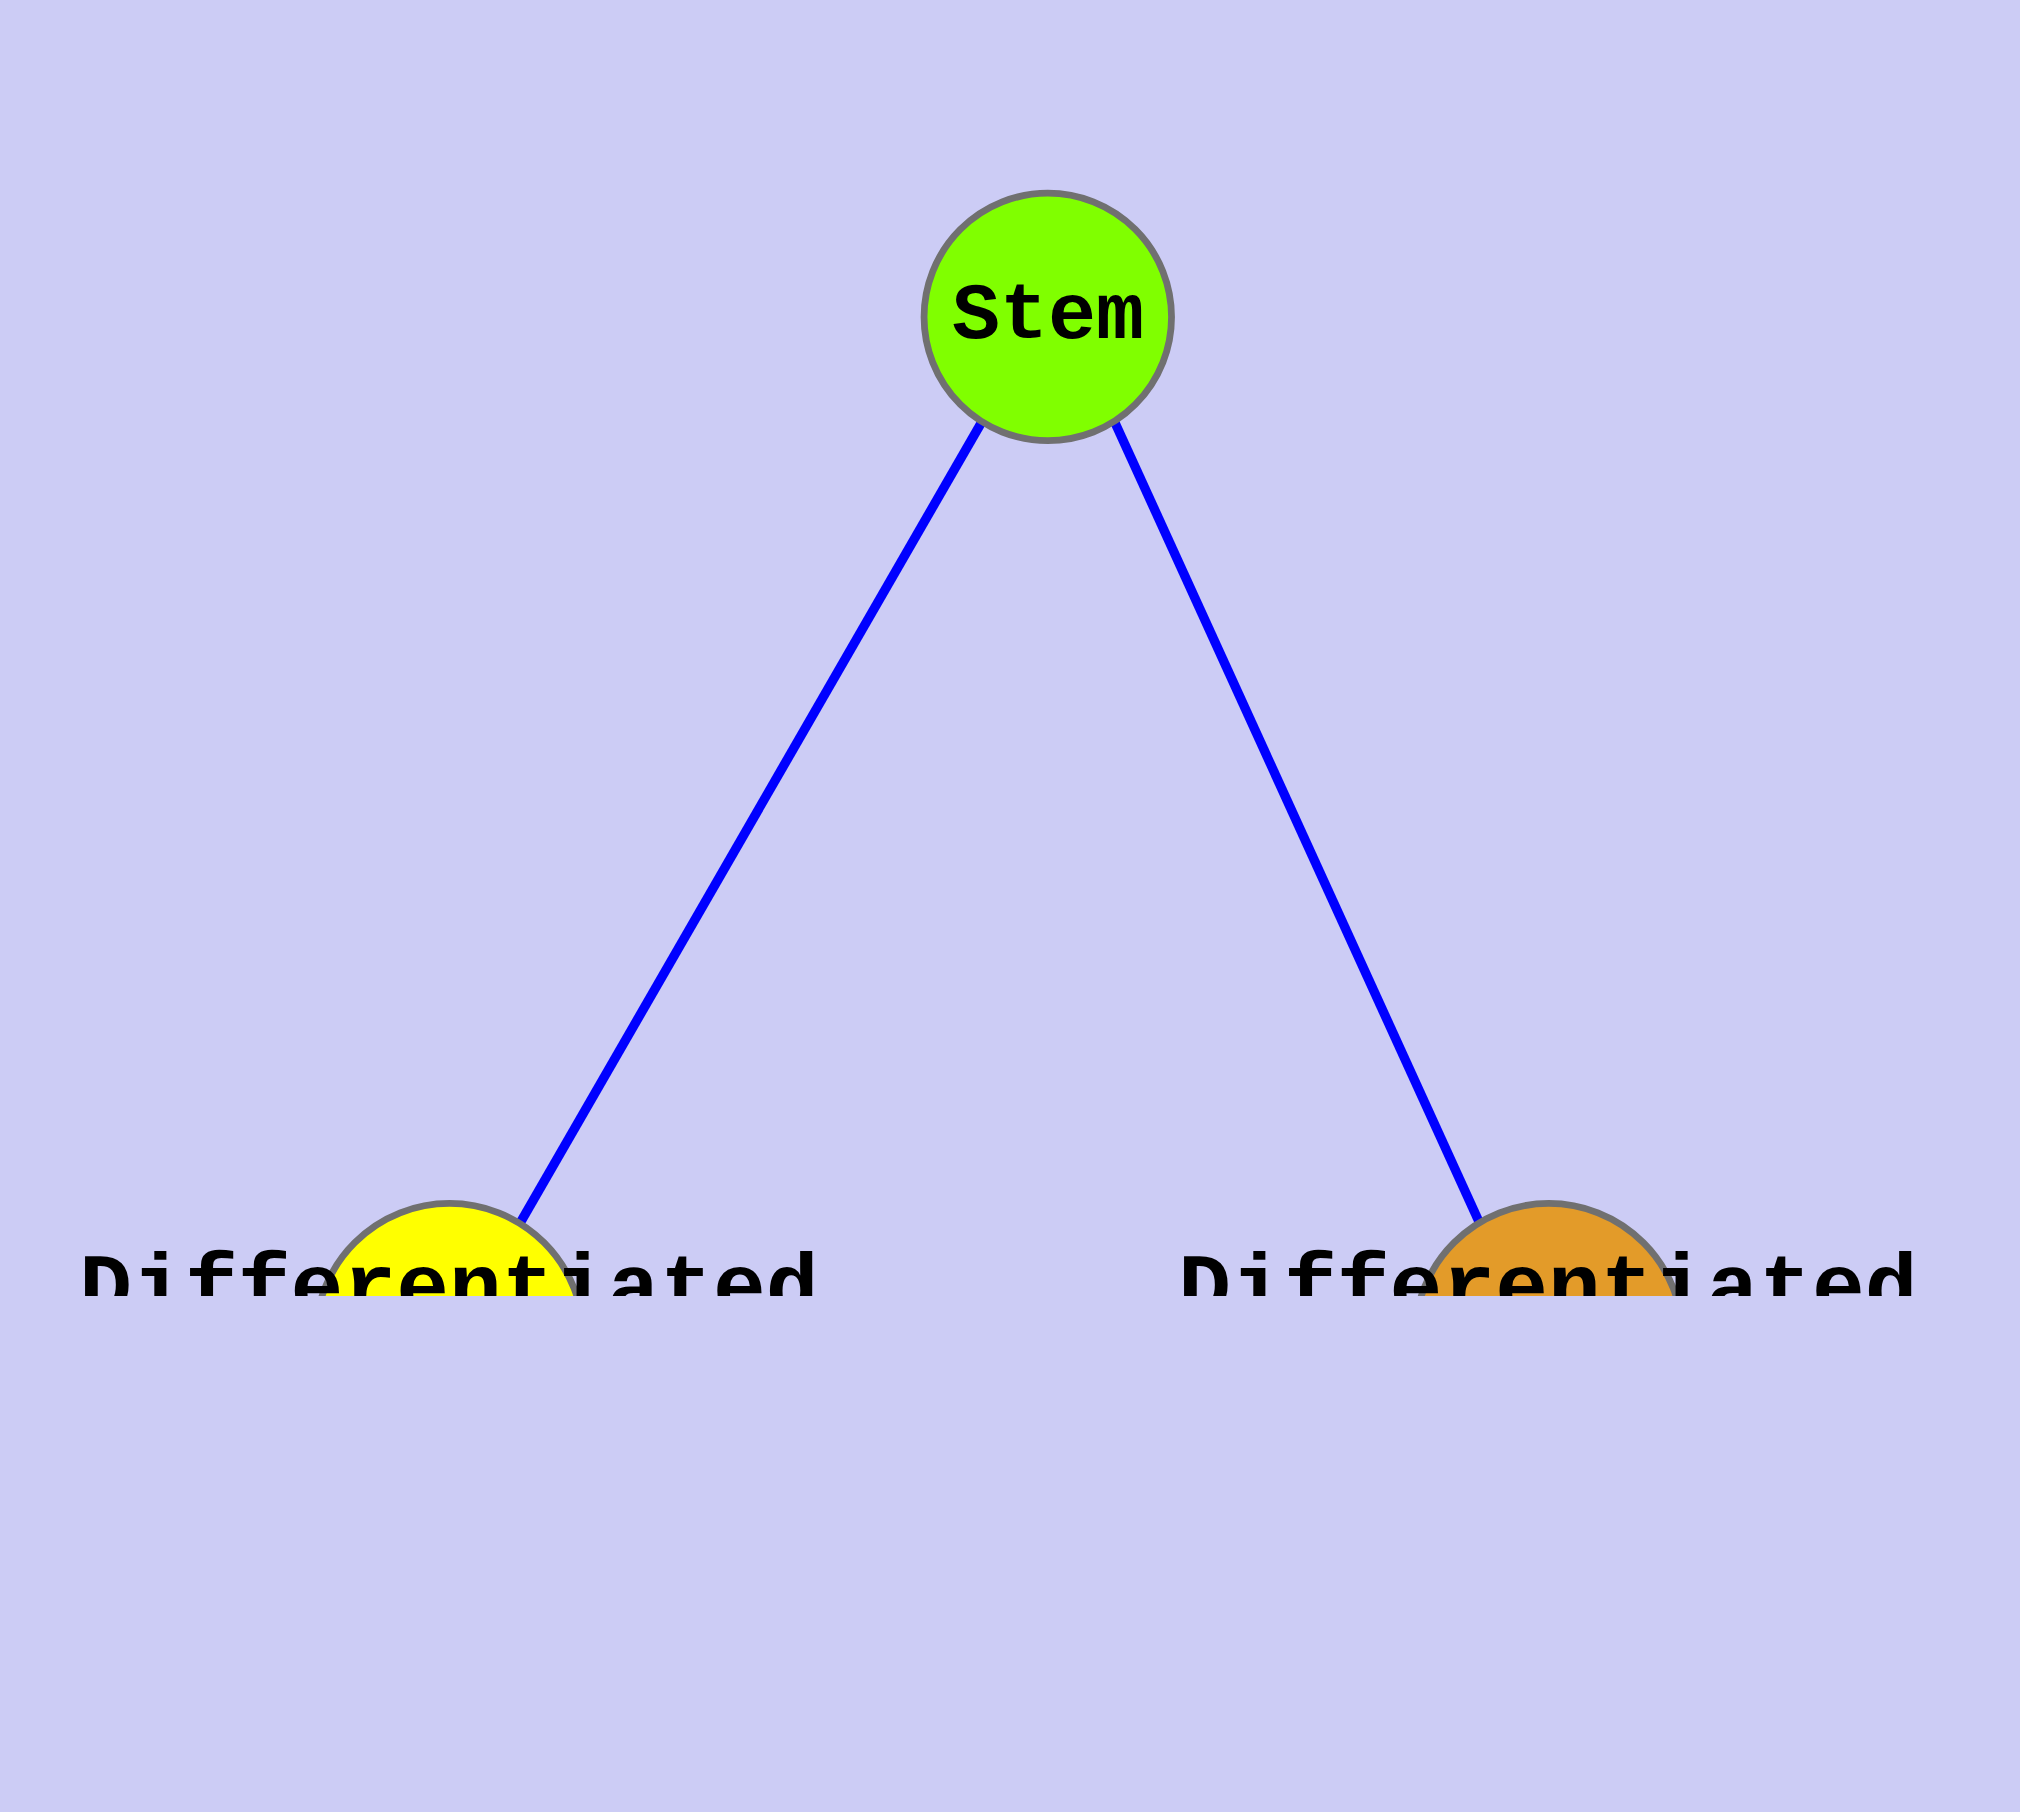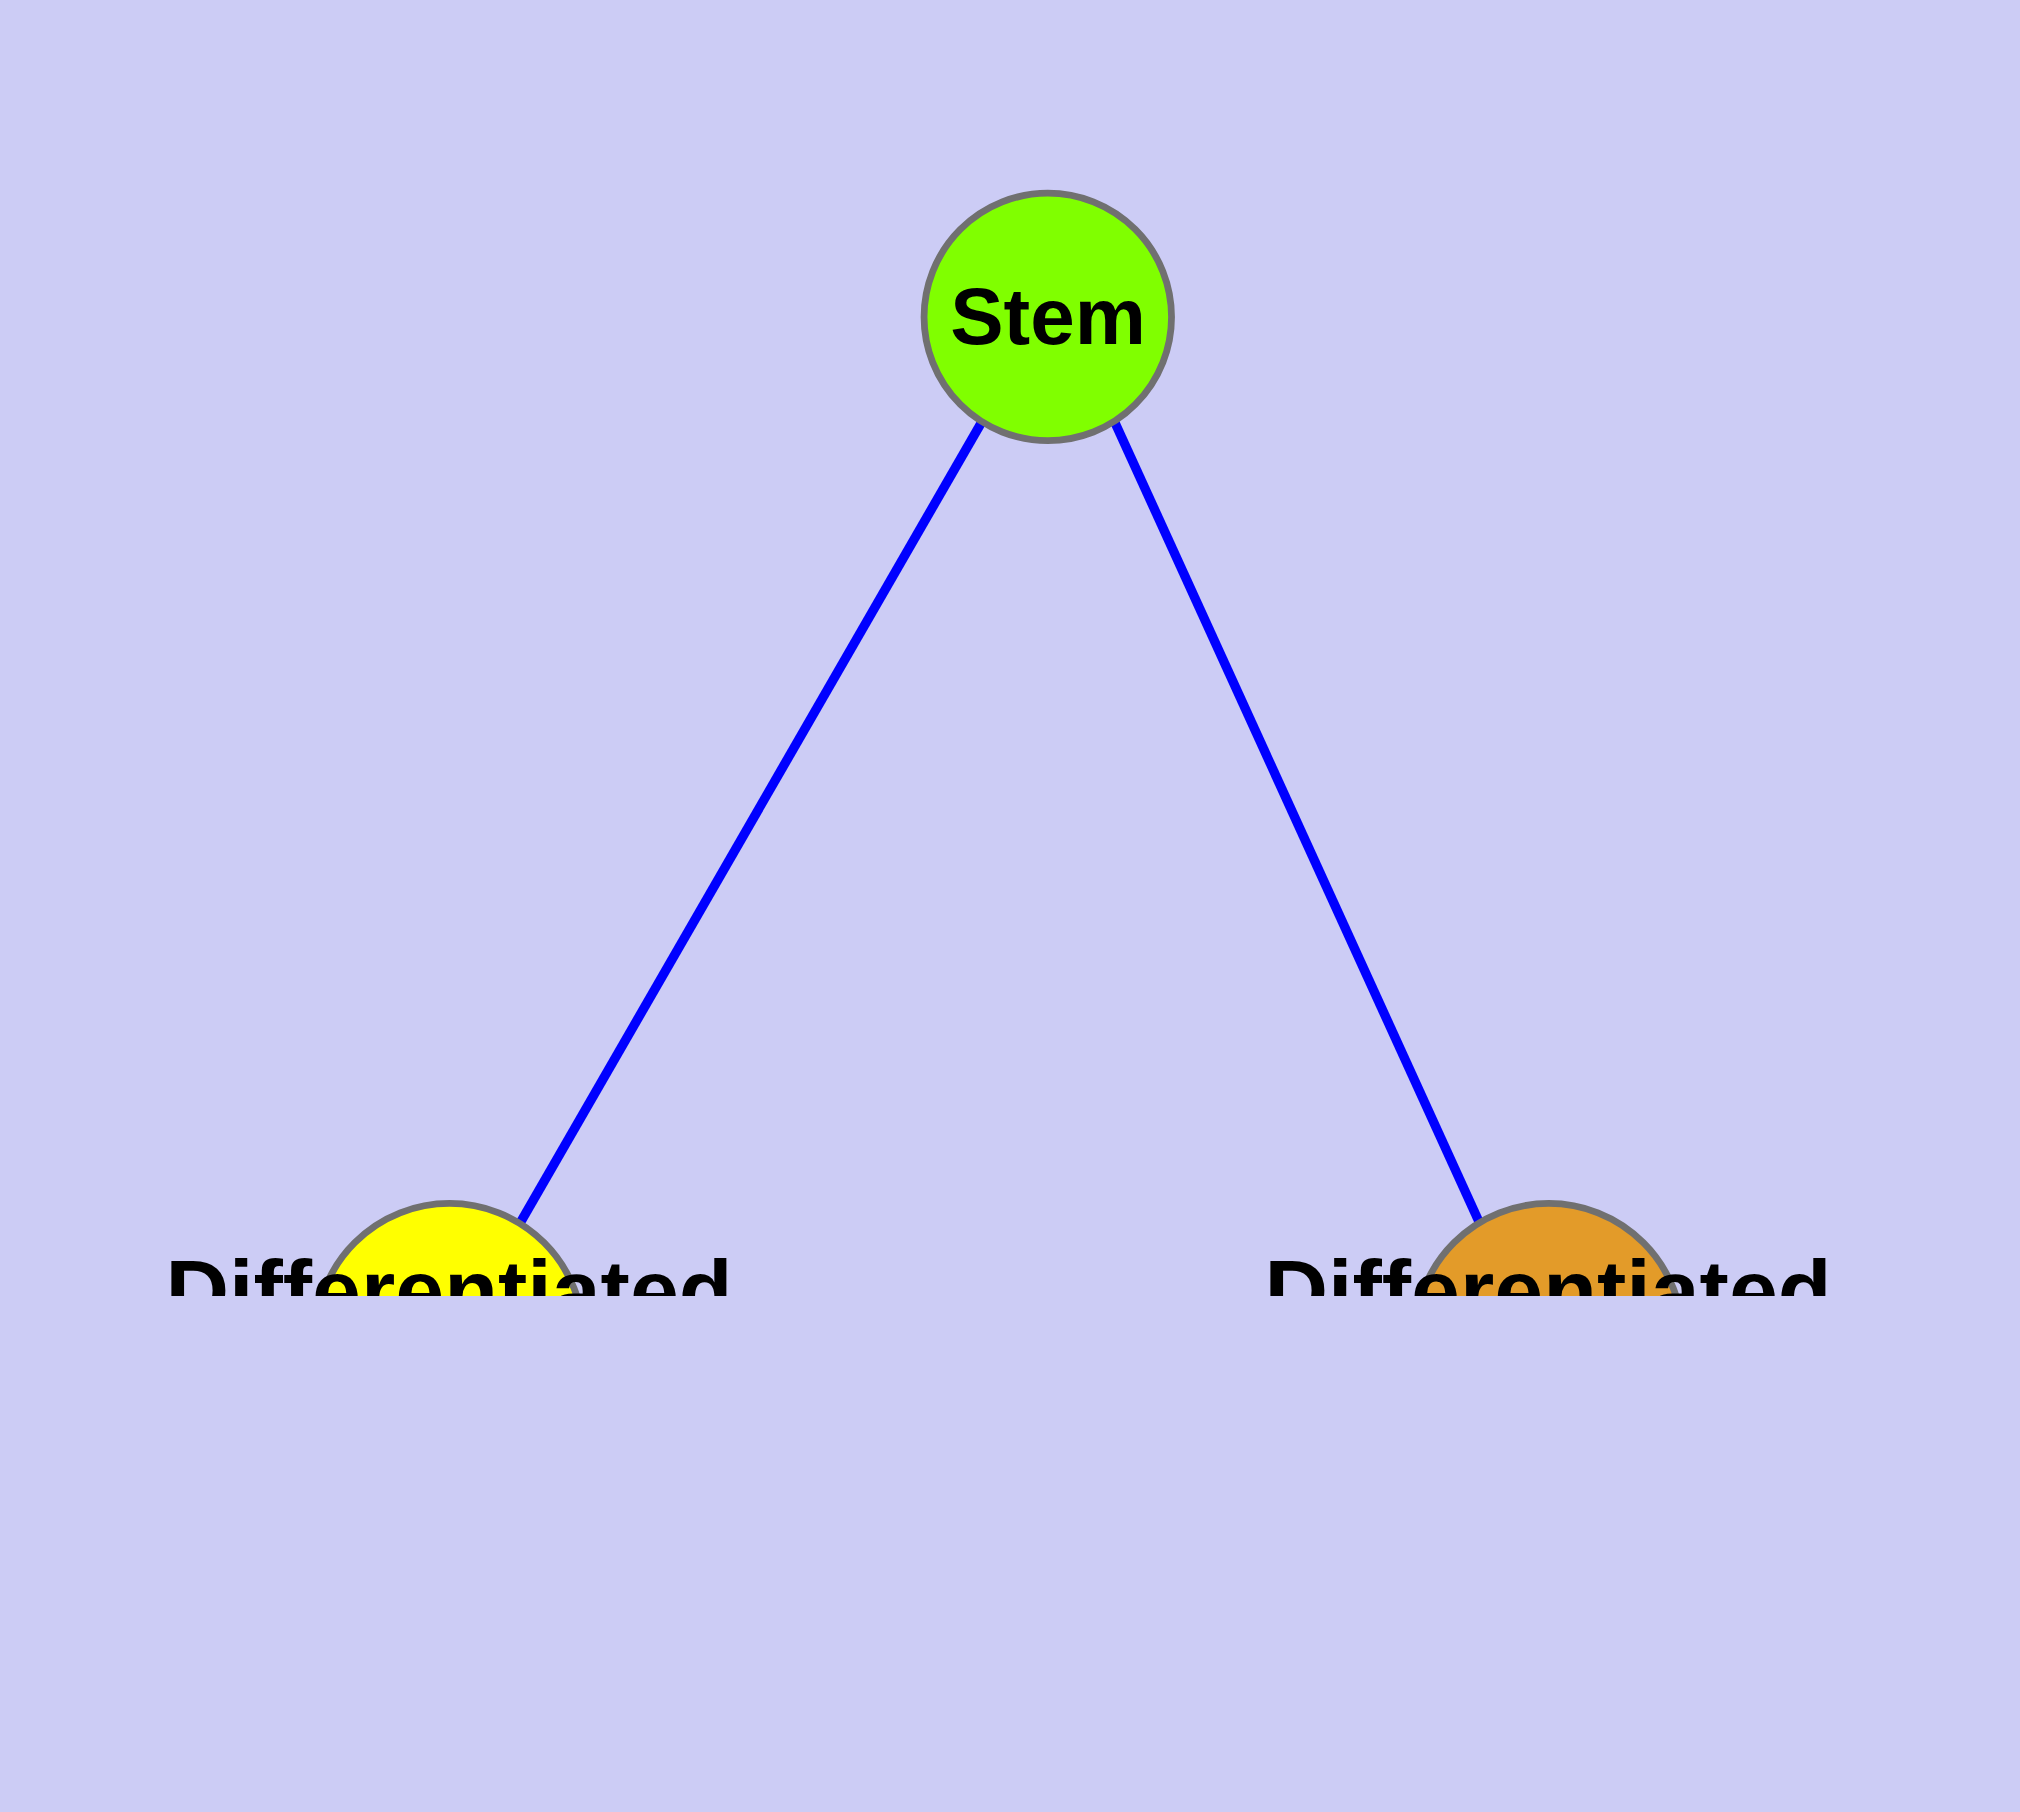--- a/index.html
+++ b/index.html
@@ -37,21 +37,21 @@
   .node-label.root {
     font-size: 80px;
   }
   .node-label.leaf {
     font-size: 88px;
   }
 </style>
 </head>
 <body>
 
-<div id="stage" style="width: 2021px; height: 1296px; background: rgb(204, 204, 245);">
+<div id="stage" style="width: 2021px; height: 1296px; background: rgb(204, 204, 245); font-family: Liberation Mono, monospace;">
 
   <svg id="graph-svg" viewBox="0 0 2384 2138" xmlns="http://www.w3.org/2000/svg">
 
     <rect x="0" y="0" width="2384" height="2138" fill="#ccccf5"></rect>
 
     <g>
       <line x1="1158" y1="498" x2="614" y2="1442" stroke="#0000ff" stroke-width="11" stroke-linecap="butt"></line>
       <line x1="1315" y1="498" x2="1745" y2="1442" stroke="#0000ff" stroke-width="11" stroke-linecap="butt"></line>
     </g>
 

